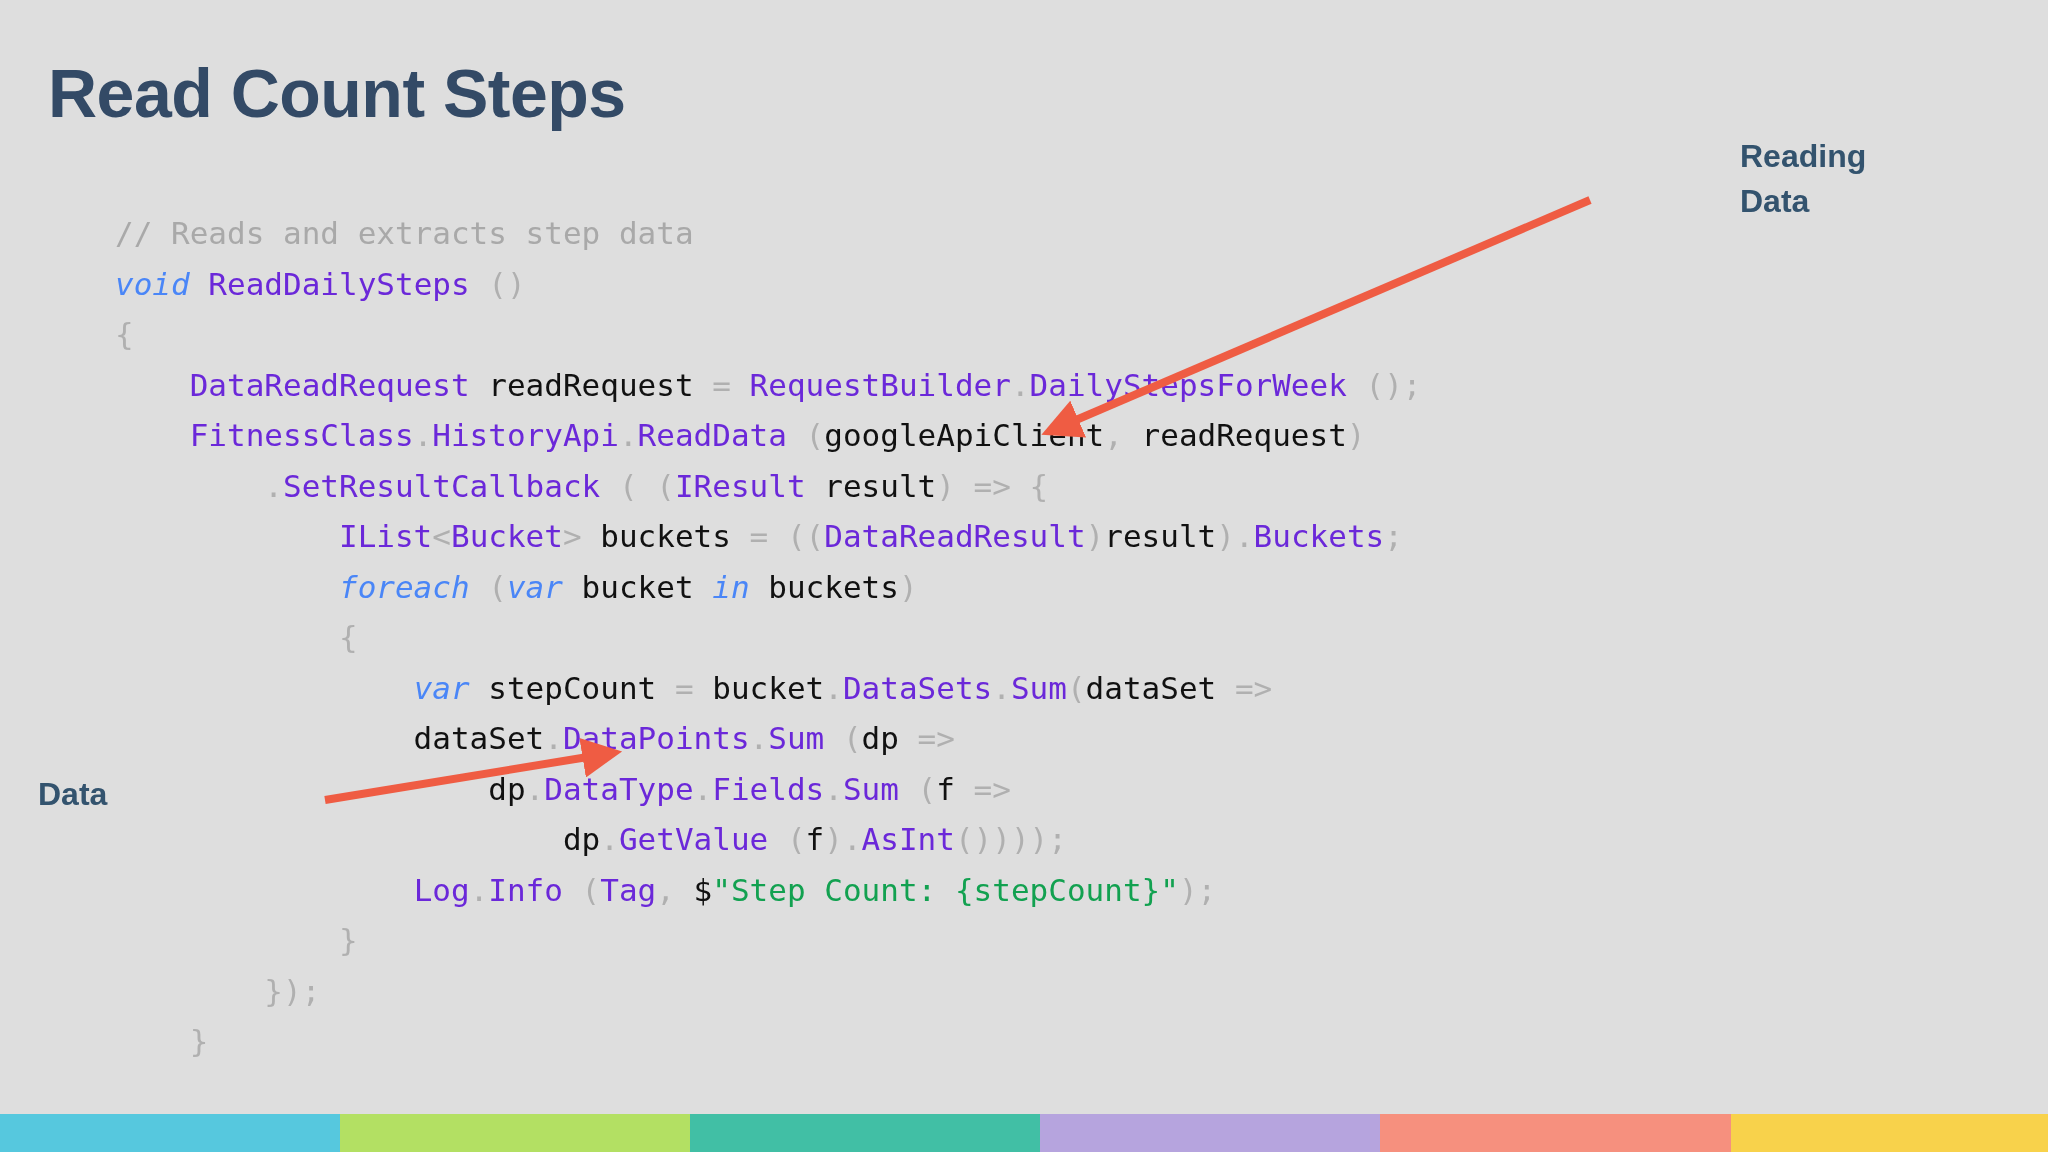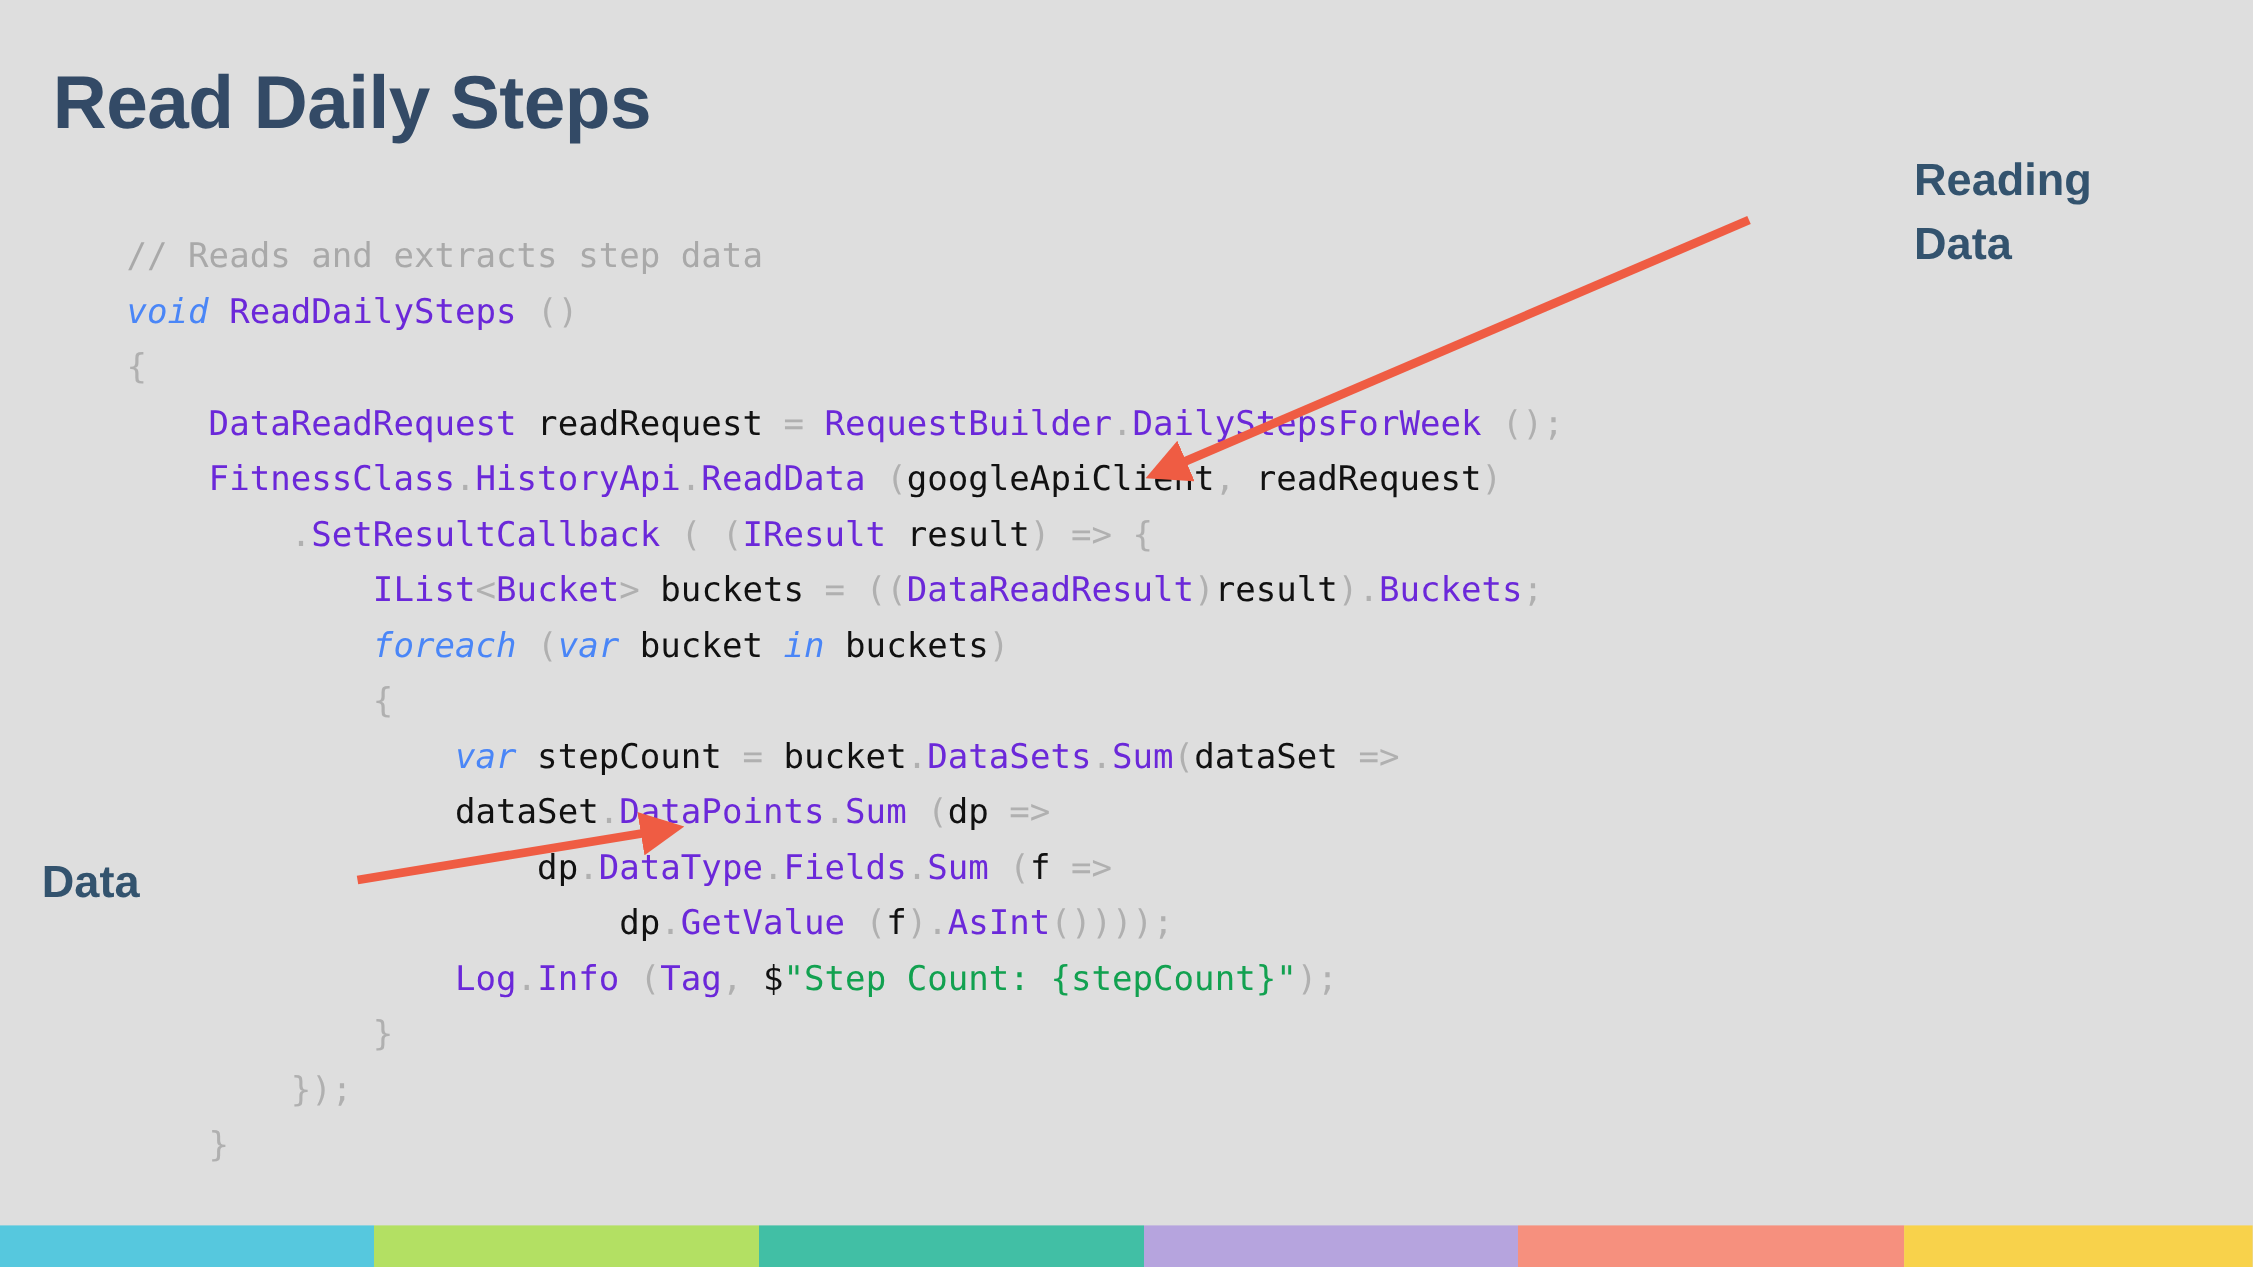--- a/index.html
+++ b/index.html
@@ -45,21 +45,21 @@
   .t-kw      { color: #4a86f7; font-style: italic; }
   .t-type    { color: #6b28d9; }
   .t-punc    { color: #b0b0b0; }
   .t-plain   { color: #111111; }
   .t-str     { color: #12a150; }
 
   
   .annotation {
     position: absolute;
     font-family: "Liberation Sans", sans-serif;
-    font-size: 41px;
+    font-size: 32px;
     font-weight: 600;
     color: #33536e;
     line-height: 1.42;
   }
   #annotation-reading { right: 48px; top: 134px; text-align: left; width: 260px; }
   #annotation-extracting { left: 38px; top: 772px; width: 330px; }
 
   
   #arrow-layer {
     position: absolute;
@@ -75,21 +75,21 @@
     bottom: 0;
     width: 2048px;
     height: 38px;
     display: flex;
   }
   #bottom-bar .seg { height: 100%; }
 </style>
 </head>
 <body style="background: rgb(222, 222, 222);">
 
-<div id="slide-title" style="color: rgb(51, 74, 102);">Read Daily Steps</div>
+<div id="slide-title" style="color: rgb(51, 74, 102);">Read Count Steps</div>
 
 <div id="code-block"><span class="ln"><span class="t-comment" style="color: rgb(169, 169, 169);">// Reads and extracts step data</span></span><span class="ln"><span class="t-kw" style="color: rgb(74, 134, 247);">void</span><span class="t-plain" style="color: rgb(17, 17, 17);"> </span><span class="t-type" style="color: rgb(107, 40, 217);">ReadDailySteps</span><span class="t-punc" style="color: rgb(176, 176, 176);"> ()</span></span><span class="ln"><span class="t-punc" style="color: rgb(176, 176, 176);">{</span></span><span class="ln"><span class="t-plain" style="color: rgb(17, 17, 17);">    </span><span class="t-type" style="color: rgb(107, 40, 217);">DataReadRequest</span><span class="t-plain" style="color: rgb(17, 17, 17);"> readRequest </span><span class="t-punc" style="color: rgb(176, 176, 176);">=</span><span class="t-plain" style="color: rgb(17, 17, 17);"> </span><span class="t-type" style="color: rgb(107, 40, 217);">RequestBuilder</span><span class="t-punc" style="color: rgb(176, 176, 176);">.</span><span class="t-type" style="color: rgb(107, 40, 217);">DailyStepsForWeek</span><span class="t-punc" style="color: rgb(176, 176, 176);"> ();</span></span><span class="ln"><span class="t-plain" style="color: rgb(17, 17, 17);">    </span><span class="t-type" style="color: rgb(107, 40, 217);">FitnessClass</span><span class="t-punc" style="color: rgb(176, 176, 176);">.</span><span class="t-type" style="color: rgb(107, 40, 217);">HistoryApi</span><span class="t-punc" style="color: rgb(176, 176, 176);">.</span><span class="t-type" style="color: rgb(107, 40, 217);">ReadData</span><span class="t-punc" style="color: rgb(176, 176, 176);"> (</span><span class="t-plain" style="color: rgb(17, 17, 17);">googleApiClient</span><span class="t-punc" style="color: rgb(176, 176, 176);">,</span><span class="t-plain" style="color: rgb(17, 17, 17);"> readRequest</span><span class="t-punc" style="color: rgb(176, 176, 176);">)</span></span><span class="ln"><span class="t-plain" style="color: rgb(17, 17, 17);">        </span><span class="t-punc" style="color: rgb(176, 176, 176);">.</span><span class="t-type" style="color: rgb(107, 40, 217);">SetResultCallback</span><span class="t-punc" style="color: rgb(176, 176, 176);"> ( (</span><span class="t-type" style="color: rgb(107, 40, 217);">IResult</span><span class="t-plain" style="color: rgb(17, 17, 17);"> result</span><span class="t-punc" style="color: rgb(176, 176, 176);">) =&gt; {</span></span><span class="ln"><span class="t-plain" style="color: rgb(17, 17, 17);">            </span><span class="t-type" style="color: rgb(107, 40, 217);">IList</span><span class="t-punc" style="color: rgb(176, 176, 176);">&lt;</span><span class="t-type" style="color: rgb(107, 40, 217);">Bucket</span><span class="t-punc" style="color: rgb(176, 176, 176);">&gt;</span><span class="t-plain" style="color: rgb(17, 17, 17);"> buckets </span><span class="t-punc" style="color: rgb(176, 176, 176);">= ((</span><span class="t-type" style="color: rgb(107, 40, 217);">DataReadResult</span><span class="t-punc" style="color: rgb(176, 176, 176);">)</span><span class="t-plain" style="color: rgb(17, 17, 17);">result</span><span class="t-punc" style="color: rgb(176, 176, 176);">)</span><span class="t-punc" style="color: rgb(176, 176, 176);">.</span><span class="t-type" style="color: rgb(107, 40, 217);">Buckets</span><span class="t-punc" style="color: rgb(176, 176, 176);">;</span></span><span class="ln"><span class="t-plain" style="color: rgb(17, 17, 17);">            </span><span class="t-kw" style="color: rgb(74, 134, 247);">foreach</span><span class="t-punc" style="color: rgb(176, 176, 176);"> (</span><span class="t-kw" style="color: rgb(74, 134, 247);">var</span><span class="t-plain" style="color: rgb(17, 17, 17);"> bucket </span><span class="t-kw" style="color: rgb(74, 134, 247);">in</span><span class="t-plain" style="color: rgb(17, 17, 17);"> buckets</span><span class="t-punc" style="color: rgb(176, 176, 176);">)</span></span><span class="ln"><span class="t-plain" style="color: rgb(17, 17, 17);">            </span><span class="t-punc" style="color: rgb(176, 176, 176);">{</span></span><span class="ln"><span class="t-plain" style="color: rgb(17, 17, 17);">                </span><span class="t-kw" style="color: rgb(74, 134, 247);">var</span><span class="t-plain" style="color: rgb(17, 17, 17);"> stepCount </span><span class="t-punc" style="color: rgb(176, 176, 176);">=</span><span class="t-plain" style="color: rgb(17, 17, 17);"> bucket</span><span class="t-punc" style="color: rgb(176, 176, 176);">.</span><span class="t-type" style="color: rgb(107, 40, 217);">DataSets</span><span class="t-punc" style="color: rgb(176, 176, 176);">.</span><span class="t-type" style="color: rgb(107, 40, 217);">Sum</span><span class="t-punc" style="color: rgb(176, 176, 176);">(</span><span class="t-plain" style="color: rgb(17, 17, 17);">dataSet </span><span class="t-punc" style="color: rgb(176, 176, 176);">=&gt;</span></span><span class="ln"><span class="t-plain" style="color: rgb(17, 17, 17);">                dataSet</span><span class="t-punc" style="color: rgb(176, 176, 176);">.</span><span class="t-type" style="color: rgb(107, 40, 217);">DataPoints</span><span class="t-punc" style="color: rgb(176, 176, 176);">.</span><span class="t-type" style="color: rgb(107, 40, 217);">Sum</span><span class="t-punc" style="color: rgb(176, 176, 176);"> (</span><span class="t-plain" style="color: rgb(17, 17, 17);">dp </span><span class="t-punc" style="color: rgb(176, 176, 176);">=&gt;</span></span><span class="ln"><span class="t-plain" style="color: rgb(17, 17, 17);">                    dp</span><span class="t-punc" style="color: rgb(176, 176, 176);">.</span><span class="t-type" style="color: rgb(107, 40, 217);">DataType</span><span class="t-punc" style="color: rgb(176, 176, 176);">.</span><span class="t-type" style="color: rgb(107, 40, 217);">Fields</span><span class="t-punc" style="color: rgb(176, 176, 176);">.</span><span class="t-type" style="color: rgb(107, 40, 217);">Sum</span><span class="t-punc" style="color: rgb(176, 176, 176);"> (</span><span class="t-plain" style="color: rgb(17, 17, 17);">f </span><span class="t-punc" style="color: rgb(176, 176, 176);">=&gt;</span></span><span class="ln"><span class="t-plain" style="color: rgb(17, 17, 17);">                        dp</span><span class="t-punc" style="color: rgb(176, 176, 176);">.</span><span class="t-type" style="color: rgb(107, 40, 217);">GetValue</span><span class="t-punc" style="color: rgb(176, 176, 176);"> (</span><span class="t-plain" style="color: rgb(17, 17, 17);">f</span><span class="t-punc" style="color: rgb(176, 176, 176);">).</span><span class="t-type" style="color: rgb(107, 40, 217);">AsInt</span><span class="t-punc" style="color: rgb(176, 176, 176);">())));</span></span><span class="ln"><span class="t-plain" style="color: rgb(17, 17, 17);">                </span><span class="t-type" style="color: rgb(107, 40, 217);">Log</span><span class="t-punc" style="color: rgb(176, 176, 176);">.</span><span class="t-type" style="color: rgb(107, 40, 217);">Info</span><span class="t-punc" style="color: rgb(176, 176, 176);"> (</span><span class="t-type" style="color: rgb(107, 40, 217);">Tag</span><span class="t-punc" style="color: rgb(176, 176, 176);">,</span><span class="t-plain" style="color: rgb(17, 17, 17);"> $</span><span class="t-str" style="color: rgb(18, 161, 80);">"Step Count: {stepCount}"</span><span class="t-punc" style="color: rgb(176, 176, 176);">);</span></span><span class="ln"><span class="t-plain" style="color: rgb(17, 17, 17);">            </span><span class="t-punc" style="color: rgb(176, 176, 176);">}</span></span><span class="ln"><span class="t-plain" style="color: rgb(17, 17, 17);">        </span><span class="t-punc" style="color: rgb(176, 176, 176);">});</span></span><span class="ln"><span class="t-plain" style="color: rgb(17, 17, 17);">    </span><span class="t-punc" style="color: rgb(176, 176, 176);">}</span></span></div>
 
 <div class="annotation" id="annotation-reading" style="color: rgb(51, 83, 110);">
   <div>Reading</div>
   <div>Data</div>
 </div>
 
 <div class="annotation" id="annotation-extracting" style="color: rgb(51, 83, 110);">
   <div>Data</div>

